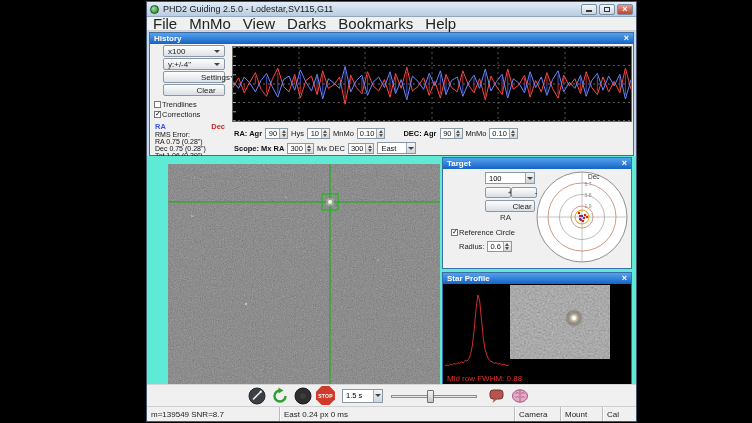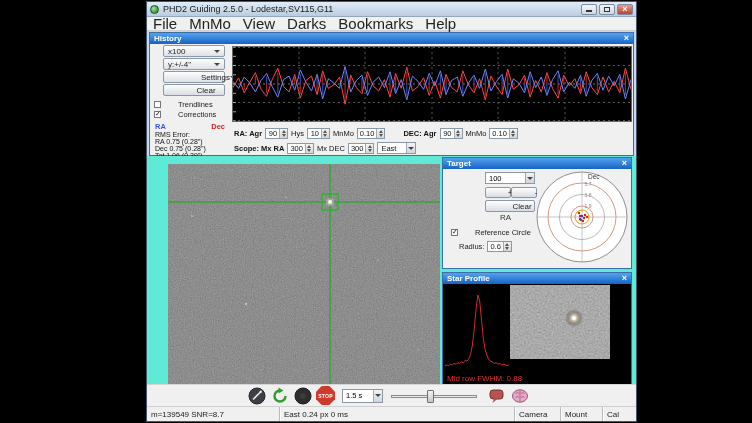--- a/index.html
+++ b/index.html
@@ -31,21 +31,21 @@
   .pclose{font-size:9px;line-height:1;font-weight:bold;}
   
   .history{margin:1px 2px 0 2px;height:124px;flex:none;}
   .hcontent{position:relative;flex:1;background:#f0f0f0;}
   .dd3{position:absolute;left:13px;width:62px;height:12px;display:flex;align-items:center;
     justify-content:space-between;padding:0 4px;background:linear-gradient(#fdfdfd,#dde2e8);
     border:1px solid #8b98a6;border-radius:2px;font-size:8px;color:#222;}
   .btn{background:linear-gradient(#fdfdfd,#d9dee4);border:1px solid #8b98a6;border-radius:2px;
     font-size:8px;color:#222;display:flex;align-items:center;justify-content:center;padding-left:24px;}
   .tri-d{width:0;height:0;border-left:3px solid transparent;border-right:3px solid transparent;border-top:3px solid #444;}
-  .cb{position:absolute;display:flex;align-items:center;gap:17px;font-size:7.5px;color:#222;}
+  .cb{position:absolute;display:flex;align-items:center;gap:1px;font-size:7.5px;color:#222;}
   .cbbox{width:7px;height:7px;background:#fff;border:1px solid #777;position:relative;flex:none;}
   .cb.checked .cbbox::after{content:"✓";position:absolute;left:0;top:-2px;font-size:7px;color:#111;}
   .legend{position:absolute;left:5px;top:78px;width:70px;display:flex;justify-content:space-between;font-size:7.5px;font-weight:bold;}
   .rms{position:absolute;left:5px;top:87px;font-size:7px;line-height:7px;color:#111;white-space:nowrap;}
   .graph{position:absolute;left:82px;top:2px;width:400px;height:76px;background:#000;border:1px solid #666;}
   .param-row{position:absolute;left:84px;right:2px;display:flex;align-items:center;gap:3px;font-size:7.5px;color:#111;white-space:nowrap;}
   .plabel.strong{font-weight:bold;}
   .spin{display:inline-flex;height:11px;border:1px solid #8b98a6;background:#fff;align-items:stretch;flex:none;}
   .spin-val{font-size:7.5px;padding:0 2px;display:flex;align-items:center;min-width:13px;justify-content:flex-end;}
   .spin-ud{display:flex;flex-direction:column;width:8px;border-left:1px solid #9aaab8;

